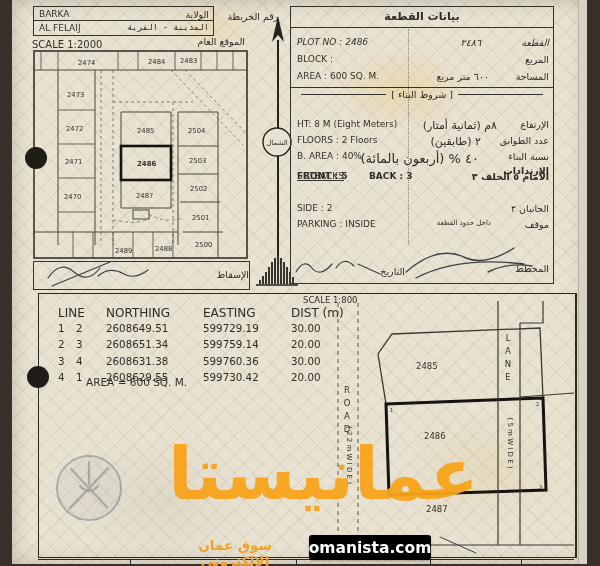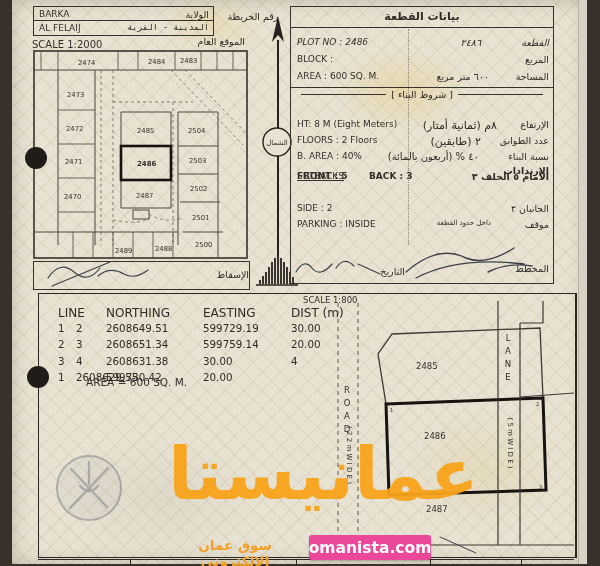--- a/index.html
+++ b/index.html
@@ -24,21 +24,21 @@
   svg{overflow:visible;}
   svg text{font-family:"DejaVu Sans",sans-serif;fill:#33302b;}
   .mapnum{font-size:6.8px;}
   .mapnum-b{font-size:7px;font-weight:bold;}
   .plotrow span{position:absolute;white-space:nowrap;}
   .plotrow .e{left:6px;}
   .plotrow .l{right:4px;direction:rtl;}
   .plotrow .v{direction:rtl;}
   #brand{font-size:72px;font-weight:bold;color:#f8a41b;opacity:.95;white-space:nowrap;line-height:1;}
   #tagline{font-size:13.5px;font-weight:bold;color:#f2a028;text-align:center;direction:rtl;}
-  #sitebar{background:#ec4899;border-radius:3px;color:#fff;font-weight:bold;font-size:15.5px;
+  #sitebar{background:#000000;border-radius:3px;color:#fff;font-weight:bold;font-size:15.5px;
     display:flex;align-items:center;justify-content:center;box-shadow:0 1px 2px rgba(0,0,0,.25);}
   #coords{display:grid;grid-template-columns:18px 30px 97px 88px 54px;grid-auto-rows:16.2px;
     font-size:10.3px;color:#2e2b26;}
   #coords .hdr{font-size:12px;}
   .ink{stroke:#3e4148;fill:none;stroke-linecap:round;}
 </style>
 </head>
 <body>
 
 <div id="paper" class="abs"></div>
@@ -151,21 +151,21 @@
     <span class="ar v" style="right:56px;font-size:11px;">٨م  (ثمانية أمتار)</span>
     <span class="ar l">الإرتفاع</span>
   </div>
   <div class="abs plotrow" style="left:0;top:128px;width:100%;height:14px;">
     <span class="en e">FLOORS :  2 Floors</span>
     <span class="ar v" style="right:72px;font-size:11px;">٢  (طابقين)</span>
     <span class="ar l">عدد الطوابق</span>
   </div>
   <div class="abs plotrow" style="left:0;top:144px;width:100%;height:14px;">
     <span class="en e">B. AREA :    40%</span>
-    <span class="ar v" style="right:74px;font-size:10px;">٤٠ %  (أربعون بالمائة)</span>
+    <span class="ar v" style="right:74px;font-size:13px;">٤٠ %  (أربعون بالمائة)</span>
     <span class="ar l">نسبة البناء</span>
   </div>
   <div class="abs plotrow" style="left:0;top:158px;width:100%;height:13px;">
     <span class="ar l" style="font-weight:bold;">الإرتدادات</span>
   </div>
   <div class="abs plotrow" style="left:0;top:164px;width:100%;height:13px;">
     <span class="en e" style="text-decoration:underline;">SETBACKS</span>
   </div>
   <div class="abs plotrow" style="left:0;top:164px;width:100%;height:14px;font-weight:bold;">
     <span class="en e">FRONT : 5</span>
@@ -205,20 +205,21 @@
     <div>599729.19</div>
     <div>30.00</div>
     <div>2</div>
     <div>3</div>
     <div>2608651.34</div>
     <div>599759.14</div>
     <div>20.00</div>
     <div>3</div>
     <div>4</div>
     <div>2608631.38</div>
+    <div>599760.36</div>
     <div>30.00</div>
     <div>4</div>
     <div>1</div>
     <div>2608629.55</div>
     <div>599730.42</div>
     <div>20.00</div>
   </div>
 <div class="abs en" style="left:86px;top:376px;font-size:10.5px;">AREA = 600 SQ. M.</div>
 
 <svg class="abs" style="left:320px;top:293px;" width="254" height="263" viewBox="0 0 254 263">

